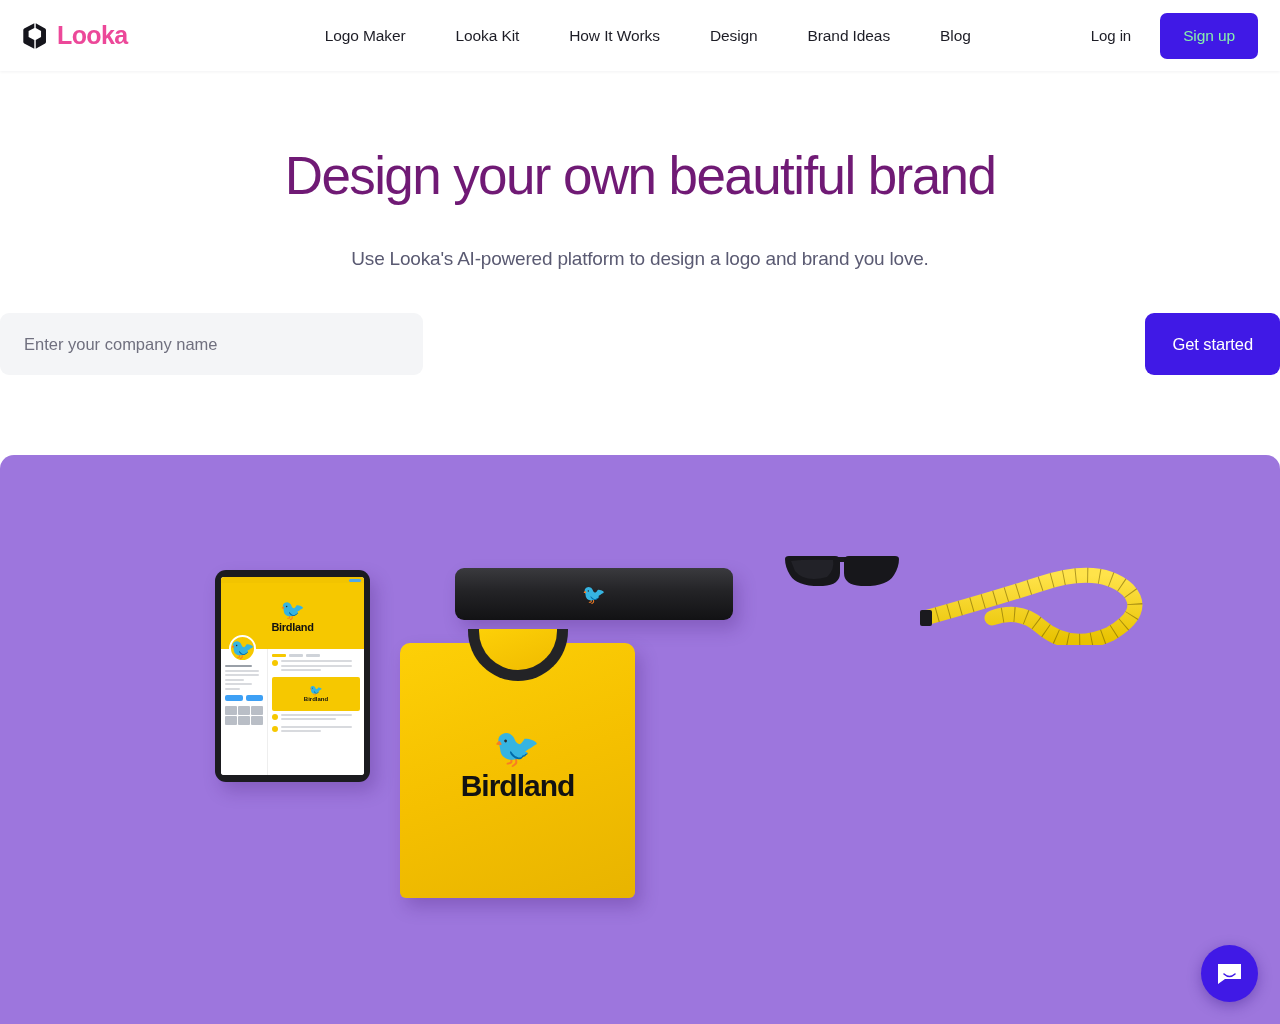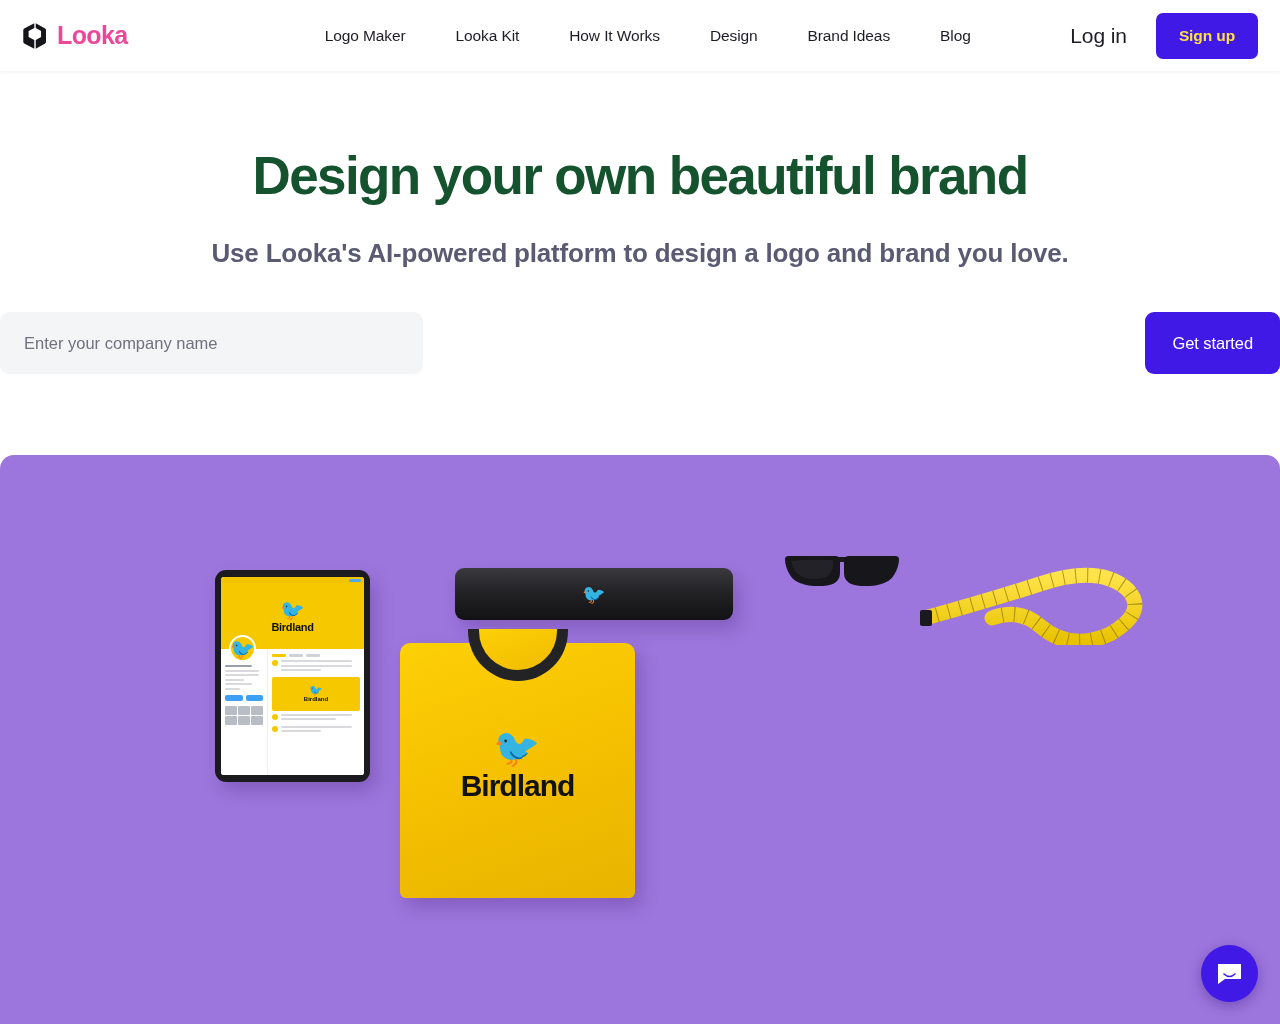--- a/index.html
+++ b/index.html
@@ -54,59 +54,58 @@
     letter-spacing: -0.1px;
   }
 
   .header-right {
     margin-left: auto;
     display: flex;
     align-items: center;
     gap: 0;
   }
   .login-link {
-    font-size: 21px;
+    font-size: 15px;
     color: #1d1d26;
     padding: 8px 20px;
     cursor: pointer;
     letter-spacing: -0.1px;
   }
   .signup-btn {
     background: #4019e6;
-    color: #fde047;
+    color: #86efac;
     font-size: 15.5px;
-    font-weight: bold;
+    font-weight: normal;
     border: none;
     border-radius: 7px;
     padding: 0 23px;
     height: 46px;
     cursor: pointer;
     font-family: "Liberation Sans", sans-serif;
     letter-spacing: -0.1px;
     margin-left: 9px;
   }
 
   
   .hero {
     text-align: center;
     padding-top: 75px;
   }
   .hero-title {
     font-size: 53px;
-    font-weight: bold;
-    color: #14532d;
+    font-weight: normal;
+    color: #701a75;
     letter-spacing: -1.6px;
     line-height: 1.12;
   }
   .hero-sub {
-    font-size: 26px;
+    font-size: 19px;
     color: #5a5a72;
-    margin-top: 33px;
+    margin-top: 43px;
     letter-spacing: -0.2px;
-    font-weight: bold;
   }
 
   
   .hero-form {
     margin-top: 43px;
     display: flex;
     justify-content: space-between;
     align-items: stretch;
     gap: 9px;
   }

